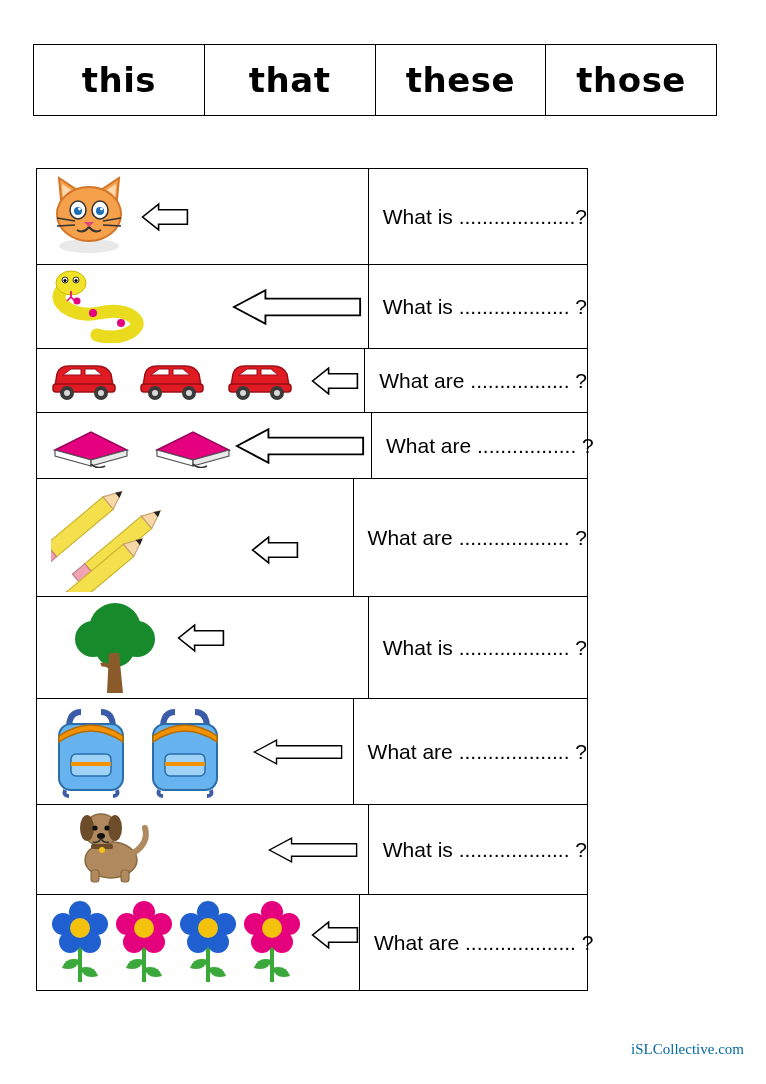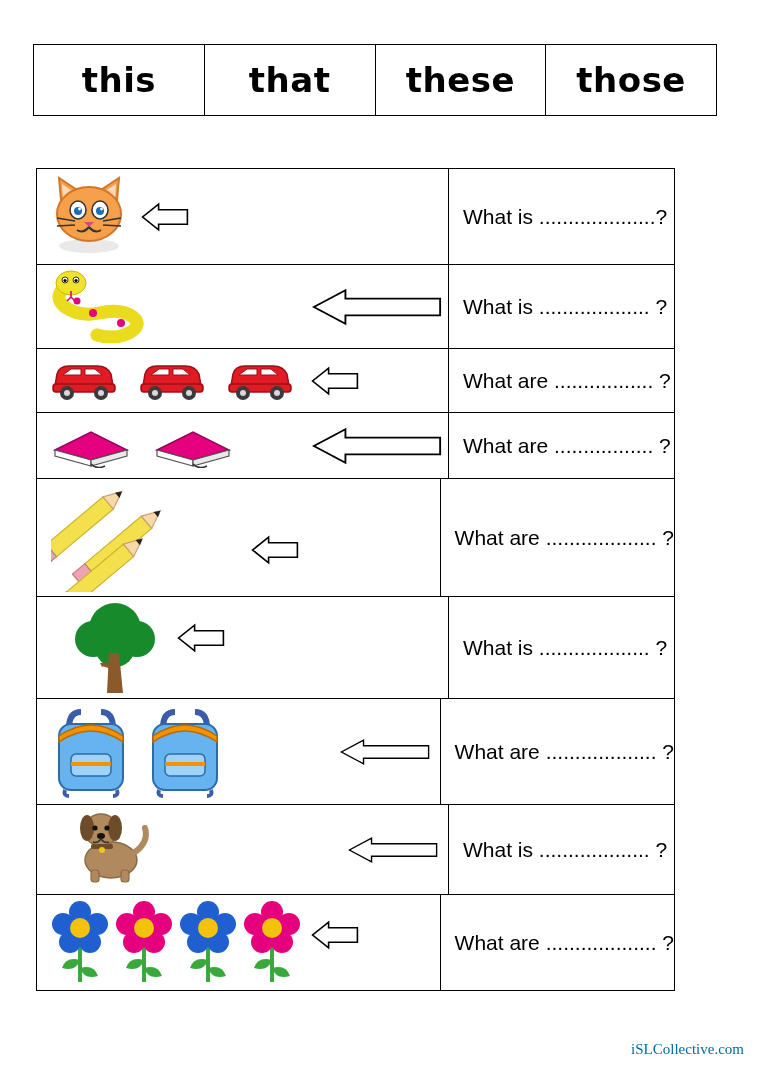--- a/index.html
+++ b/index.html
@@ -39,21 +39,21 @@
     color: #000;
     letter-spacing: 0.5px;
   }
   .wordbank-cell:last-child { border-right: none; }
 
   
   .sheet {
     position: absolute;
     left: 36px;
     top: 168px;
-    width: 639px;
+    width: 552px;
     border: 1px solid #000;
     border-bottom: none;
     box-sizing: border-box;
     background: #fff;
   }
   .row {
     display: flex;
     border-bottom: 1px solid #000;
     box-sizing: border-box;
   }

